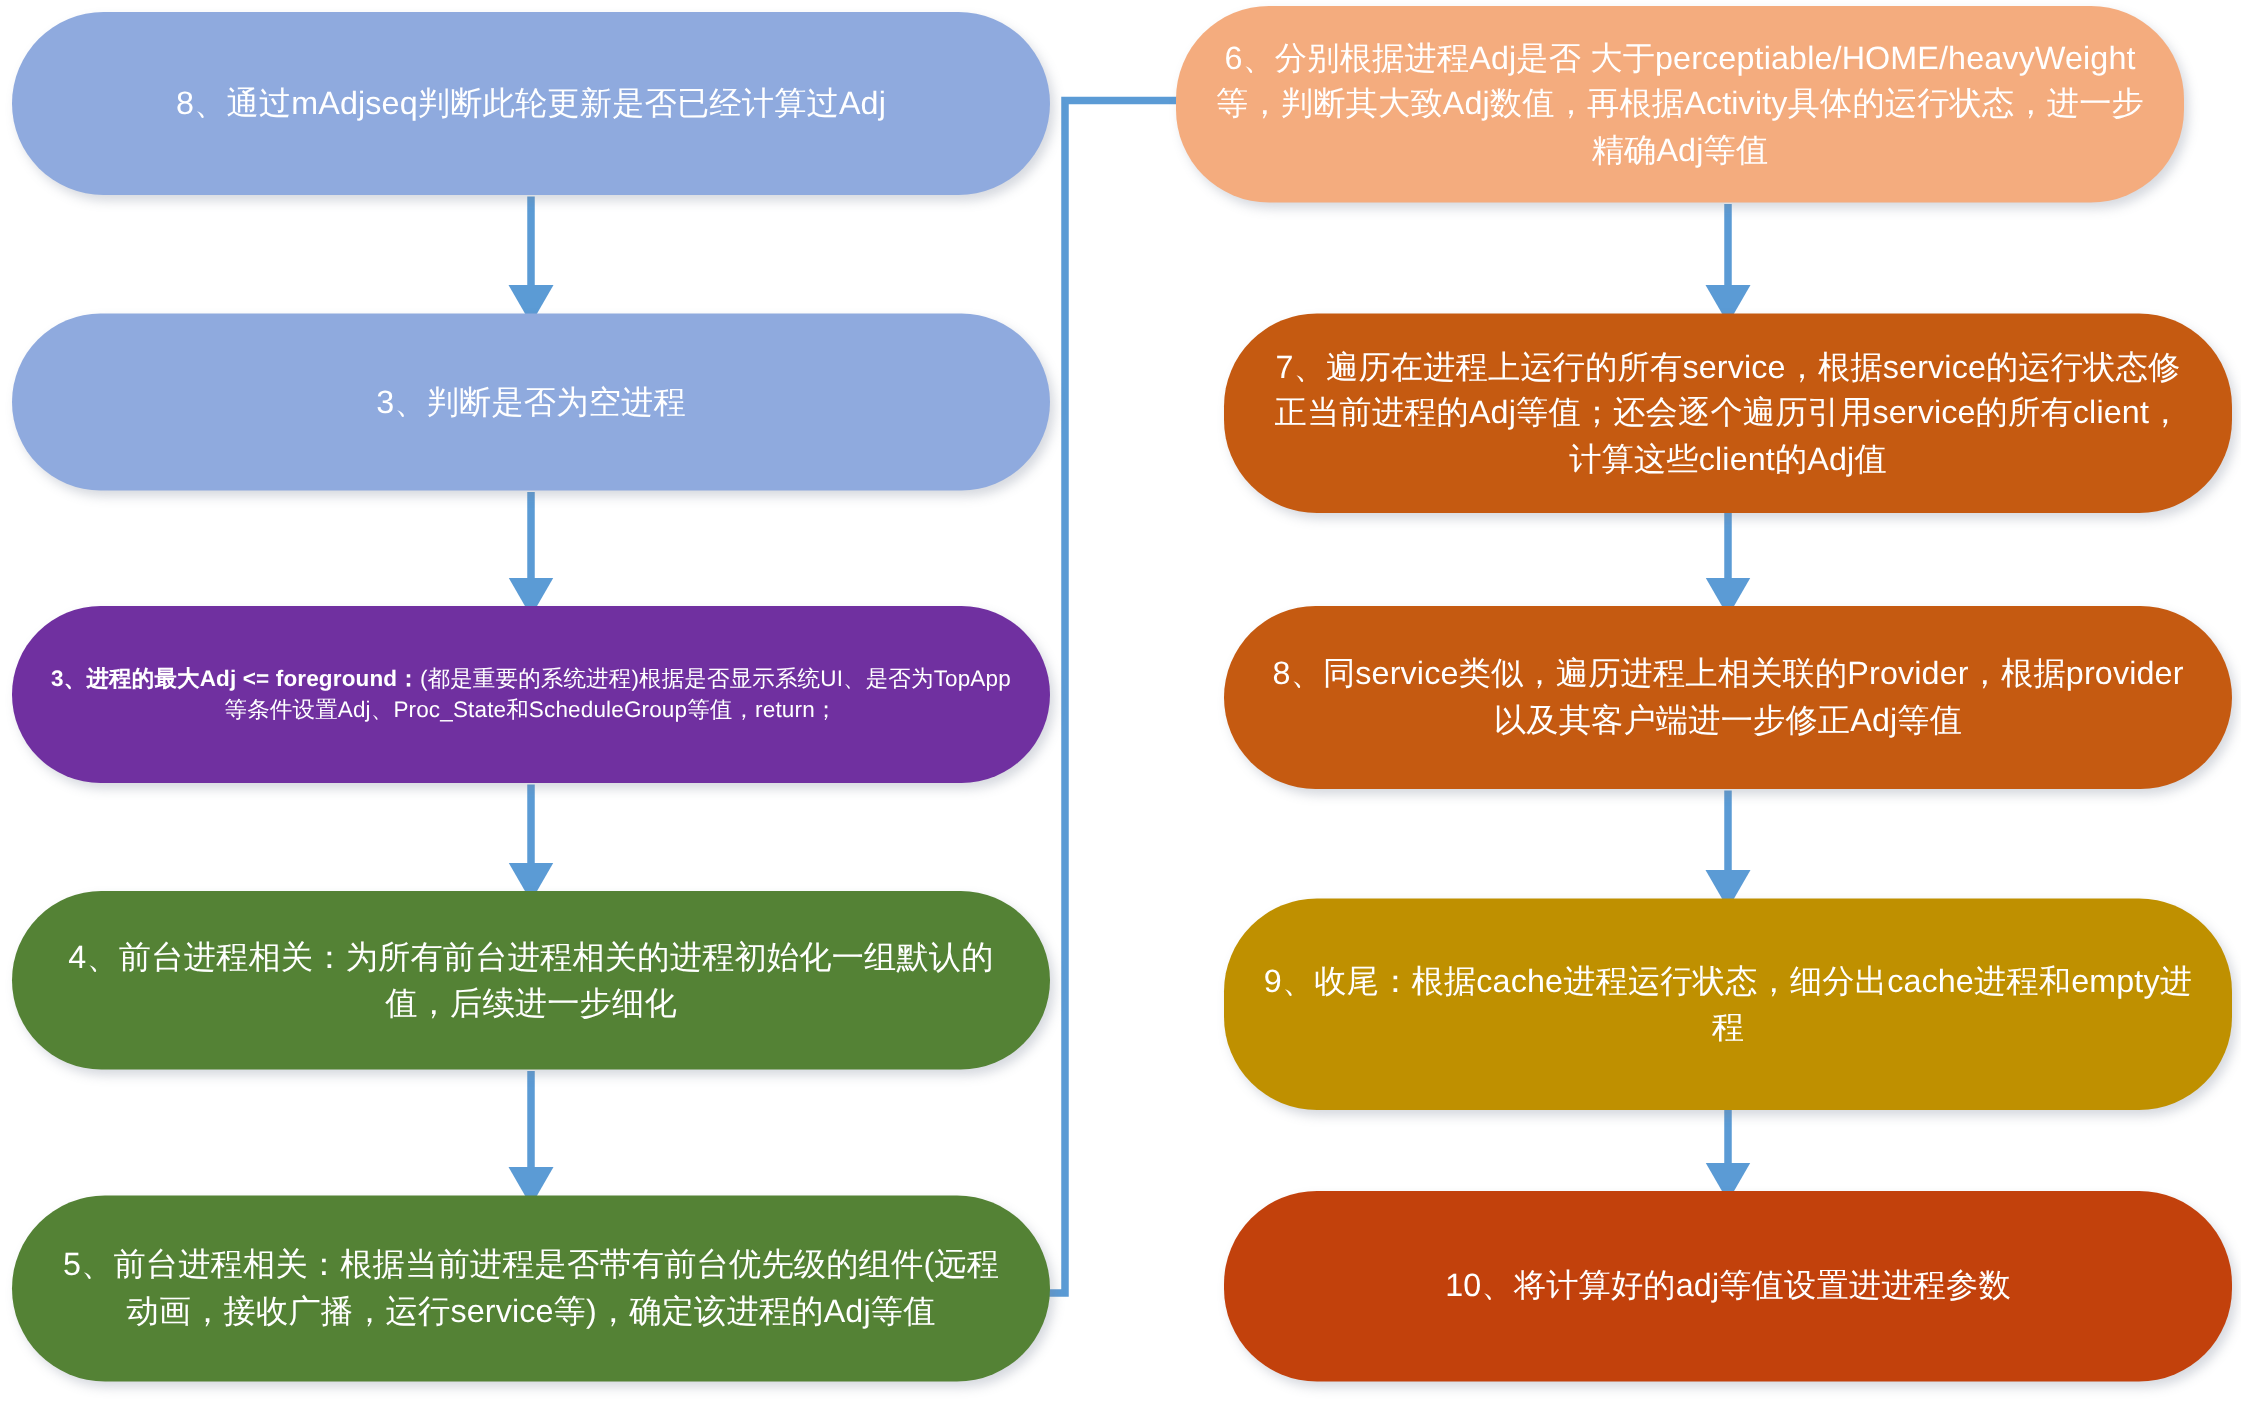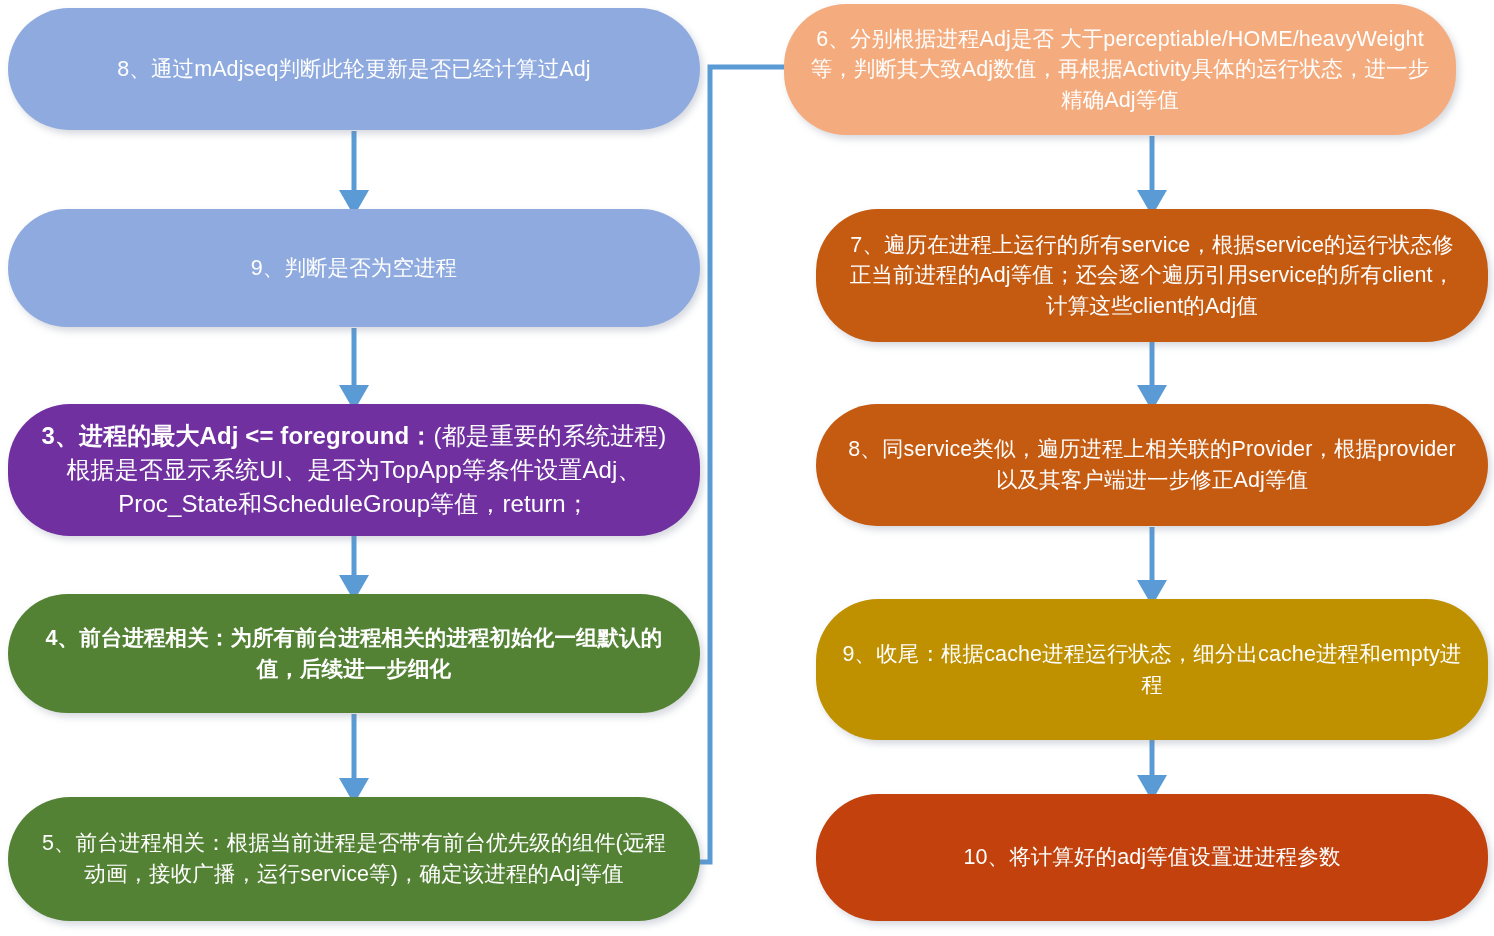--- a/index.html
+++ b/index.html
@@ -35,21 +35,21 @@
   .node .txt {
     width: 100%;
     display: block;
     white-space: pre-line;
   }
   .node b { font-weight: bold; }
 
   
   #n1 { left: 8px;   top: 8px;   width: 692px; height: 122px; }
   #n2 { left: 8px;   top: 209px; width: 692px; height: 118px; }
-  #n3 { left: 8px;   top: 404px; width: 692px; height: 132px; font-size: 24px; }
+  #n3 { left: 8px;   top: 404px; width: 692px; height: 118px; font-size: 15px; }
   #n4 { left: 8px;   top: 594px; width: 692px; height: 119px; }
   #n5 { left: 8px;   top: 797px; width: 692px; height: 124px; }
 
   #n6 { left: 784px; top: 4px;   width: 672px; height: 131px; }
   #n7 { left: 816px; top: 209px; width: 672px; height: 133px; }
   #n8 { left: 816px; top: 404px; width: 672px; height: 122px; align-items: center; }
   #n9 { left: 816px; top: 599px; width: 672px; height: 141px; }
   #n10{ left: 816px; top: 794px; width: 672px; height: 127px; }
 
   
@@ -89,28 +89,28 @@
     <path d="M1152,527 L1152,586" stroke="#5B9BD5" stroke-width="5" fill="none" marker-end="url(#arrow)"></path>
 
     <path d="M1152,721 L1152,781" stroke="#5B9BD5" stroke-width="5" fill="none" marker-end="url(#arrow)"></path>
   </svg>
 
   <div class="node" id="n1" style="background: rgb(143, 170, 222);">
     <span class="txt">8、通过mAdjseq判断此轮更新是否已经计算过Adj</span>
   </div>
 
   <div class="node" id="n2" style="background: rgb(143, 170, 222);">
-    <span class="txt">9、判断是否为空进程</span>
+    <span class="txt">3、判断是否为空进程</span>
   </div>
 
   <div class="node" id="n3" style="background: rgb(112, 48, 160);">
     <span class="txt"><b>3、进程的最大Adj &lt;= foreground：</b><span>(都是重要的系统进程)根据是否显示系统UI、是否为TopApp等条件设置Adj、Proc_State和ScheduleGroup等值，return；</span></span>
   </div>
 
-  <div class="node" id="n4" style="background: rgb(84, 130, 53); font-weight: bold;">
+  <div class="node" id="n4" style="background: rgb(84, 130, 53);">
     <span class="txt">4、前台进程相关：为所有前台进程相关的进程初始化一组默认的值，后续进一步细化</span>
   </div>
 
   <div class="node" id="n5" style="background: rgb(84, 130, 53); align-items: center;">
     <span class="txt">5、前台进程相关：根据当前进程是否带有前台优先级的组件(远程动画，接收广播，运行service等)，确定该进程的Adj等值</span>
   </div>
 
   <div class="node" id="n6" style="background: rgb(244, 172, 126);">
     <span class="txt">6、分别根据进程Adj是否 大于perceptiable/HOME/heavyWeight等，判断其大致Adj数值，再根据Activity具体的运行状态，进一步精确Adj等值</span>
   </div>

